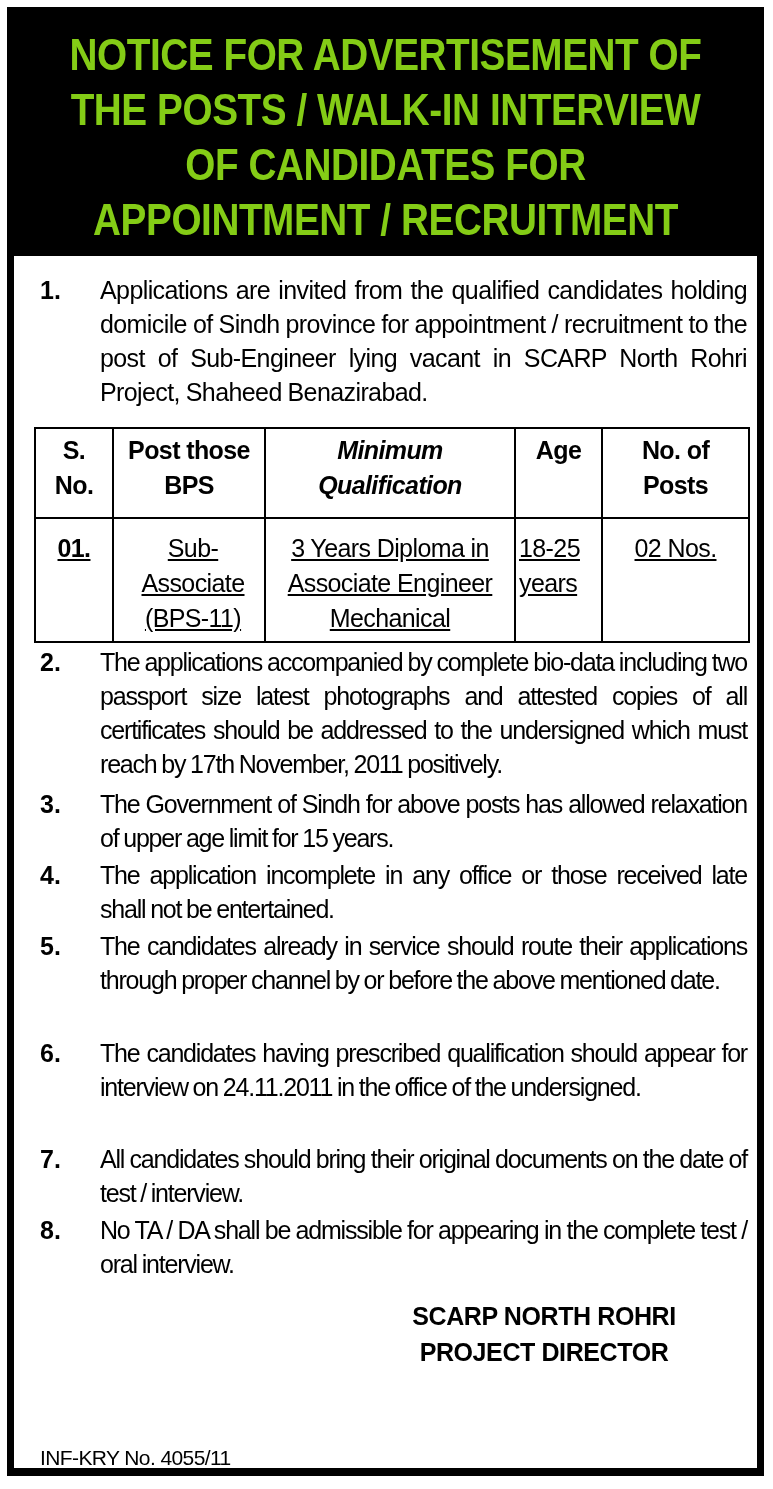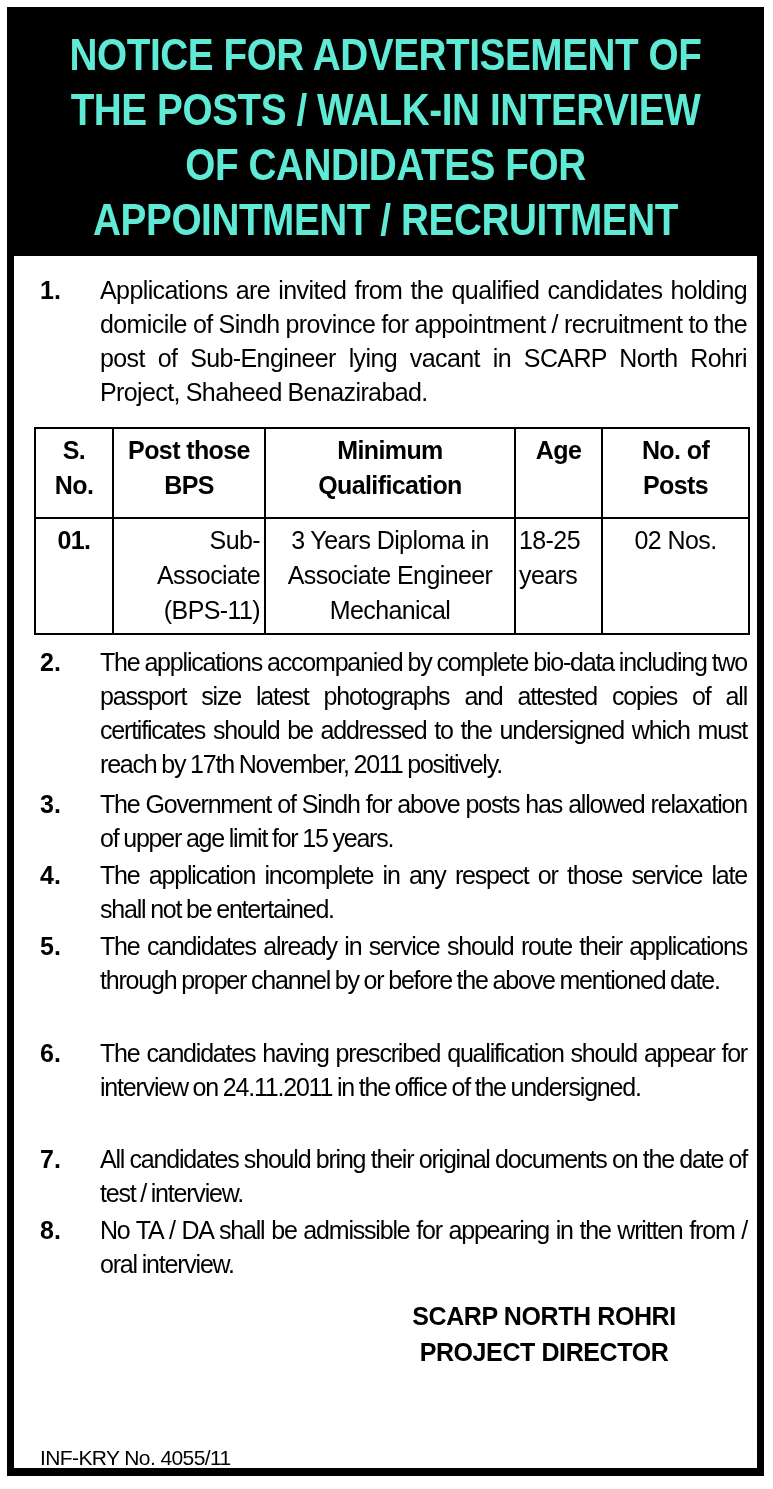--- a/index.html
+++ b/index.html
@@ -28,21 +28,21 @@
     border-top: 0;
     background: #fff;
   }
   .header {
     position: absolute;
     left: 0;
     top: 0;
     width: 743px;
     height: 249px;
     background: #000;
-    color: #5eead4;
+    color: #84cc16;
     text-align: center;
     box-sizing: border-box;
     padding-top: 20px;
   }
   .header .line {
     display: block;
     font-family: "Liberation Sans", sans-serif;
     font-weight: bold;
     font-size: 45px;
     line-height: 55px;
@@ -98,24 +98,25 @@
     text-align: center;
     letter-spacing: -0.6px;
   }
   table.posts th {
     font-weight: bold;
     height: 84px;
     padding-top: 4px;
   }
   table.posts td {
     height: 110px;
-    padding-top: 4px;
+    padding-top: 12px;
+    text-decoration: underline;
   }
   table.posts td.sno { font-weight: bold; }
-  table.posts td.post { text-align: right; padding-left: 12px; }
+  table.posts td.post { text-align: center; padding-left: 12px; }
   table.posts td.age { text-align: left; padding-left: 3px; }
   .signature {
     position: absolute;
     left: 310px;
     width: 440px;
     top: 1042px;
     text-align: center;
     font-weight: bold;
     font-size: 25px;
     line-height: 36px;
@@ -152,21 +153,21 @@
       <thead>
         <tr>
           <th style="width:68px;">
             <span>S.</span><br>
             <span>No.</span>
           </th>
           <th style="width:142px;">
             <span>Post those</span><br>
             <span>BPS</span>
           </th>
-          <th style="width:240px;">
+          <th style="width:240px;font-style:italic;">
             <span>Minimum</span><br>
             <span>Qualification</span>
           </th>
           <th style="width:77px;">Age</th>
           <th>
             <span>No. of</span><br>
             <span>Posts</span>
           </th>
         </tr>
       </thead>
@@ -197,41 +198,41 @@
       <span class="txt tight">The applications accompanied by complete bio-data including two passport size latest photographs and attested copies of all certificates should be addressed to the undersigned which must reach by 17th November, 2011 positively.</span>
     </div>
 
     <div class="item" style="top:531px;">
       <span class="num">3.</span>
       <span class="txt tight">The Government of Sindh for above posts has allowed relaxation of upper age limit for 15 years.</span>
     </div>
 
     <div class="item" style="top:602px;">
       <span class="num">4.</span>
-      <span class="txt tight">The application incomplete in any respect or those service late shall not be entertained.</span>
+      <span class="txt tight">The application incomplete in any office or those received late shall not be entertained.</span>
     </div>
 
     <div class="item" style="top:673px;">
       <span class="num">5.</span>
       <span class="txt tight">The candidates already in service should route their applications through proper channel by or before the above mentioned date.</span>
     </div>
 
     <div class="item" style="top:780px;">
       <span class="num">6.</span>
       <span class="txt tight">The candidates having prescribed qualification should appear for interview on 24.11.2011 in the office of the undersigned.</span>
     </div>
 
     <div class="item" style="top:886px;">
       <span class="num">7.</span>
       <span class="txt tight">All candidates should bring their original documents on the date of test / interview.</span>
     </div>
 
     <div class="item" style="top:957px;">
       <span class="num">8.</span>
-      <span class="txt tight">No TA / DA shall be admissible for appearing in the written from / oral interview.</span>
+      <span class="txt tight">No TA / DA shall be admissible for appearing in the complete test / oral interview.</span>
     </div>
 
     <div class="signature">
       <div>SCARP NORTH ROHRI</div>
       <div>PROJECT DIRECTOR</div>
     </div>
 
     <div class="ref">INF-KRY No. 4055/11</div>
 
   </div>

